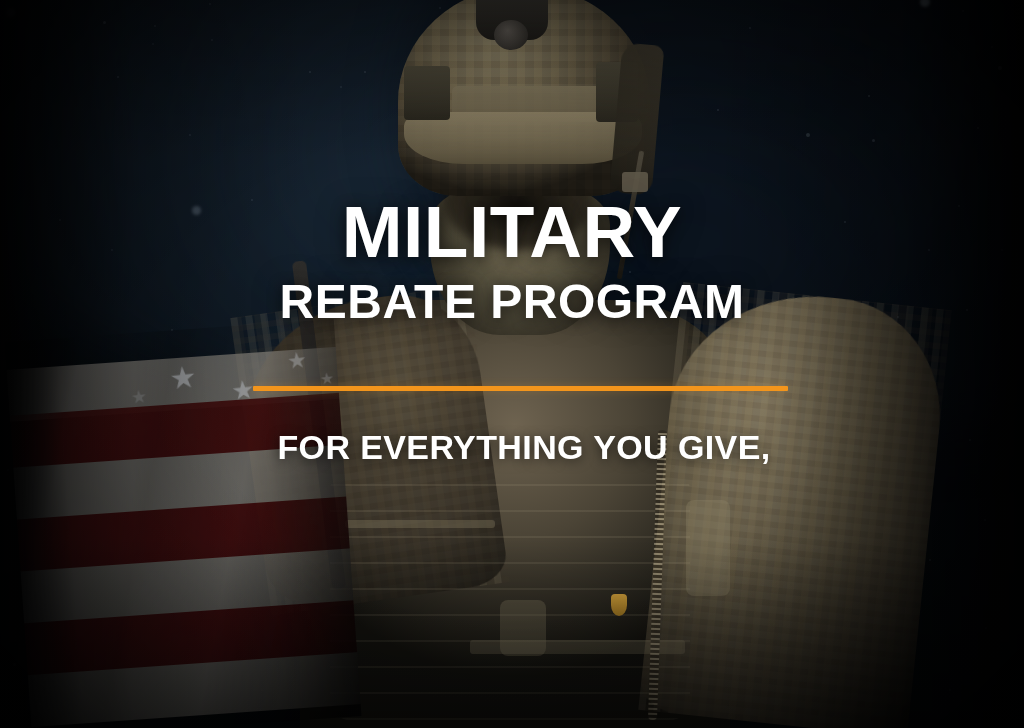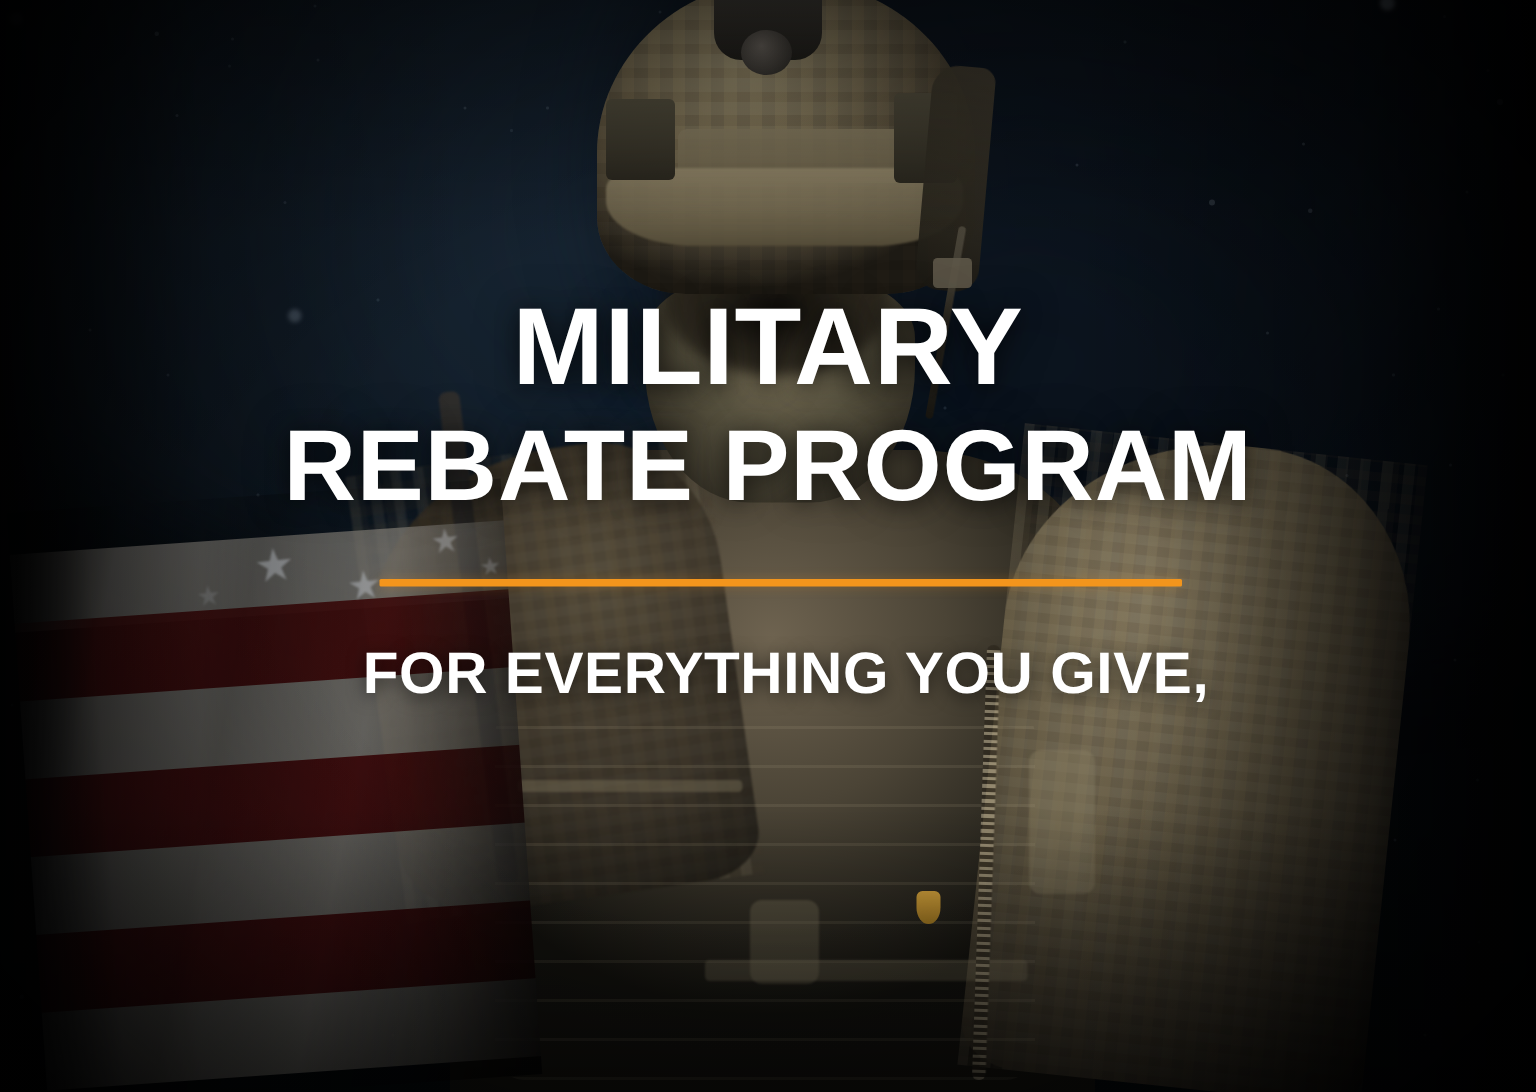--- a/index.html
+++ b/index.html
@@ -228,35 +228,35 @@
     letter-spacing:.5px;
     text-shadow:0 2px 14px rgba(0,0,0,.55), 0 0 30px rgba(0,0,0,.35);
     line-height:.98;
   }
   .hl-1{
     position:absolute;top:196px;left:0;right:0;
     font-size:73px;
   }
   .hl-2{
     position:absolute;top:278px;left:0;right:0;
-    font-size:67px;
+    font-size:48px;
   }
   .divider{
     position:absolute;top:386px;left:253px;
     width:535px;height:5px;
     background:#f3951c;
     border-radius:1px;
     box-shadow:0 0 8px rgba(243,149,28,.25);
   }
   .sub{
     position:absolute;left:0;right:0;
     color:#fff;
     font-weight:bold;
     text-align:center;
-    font-size:39px;
+    font-size:34px;
     letter-spacing:.4px;
     text-shadow:0 2px 12px rgba(0,0,0,.6);
     line-height:1.02;
     margin-left:24px;
   }
   .sub-1{top:430px;}
   .sub-2{top:485px;}
 </style>
 </head>
 <body>

